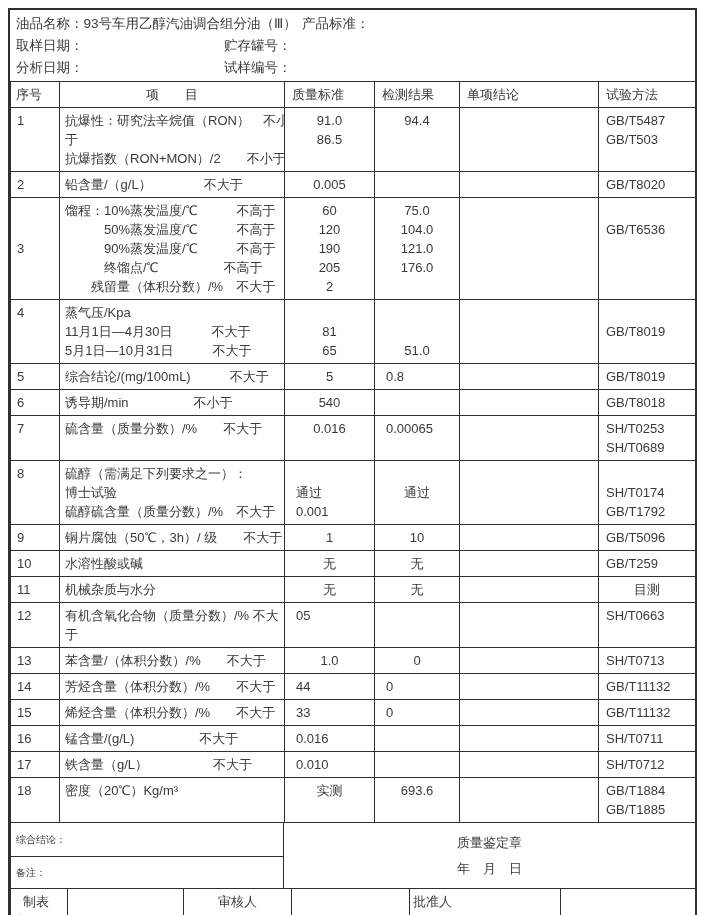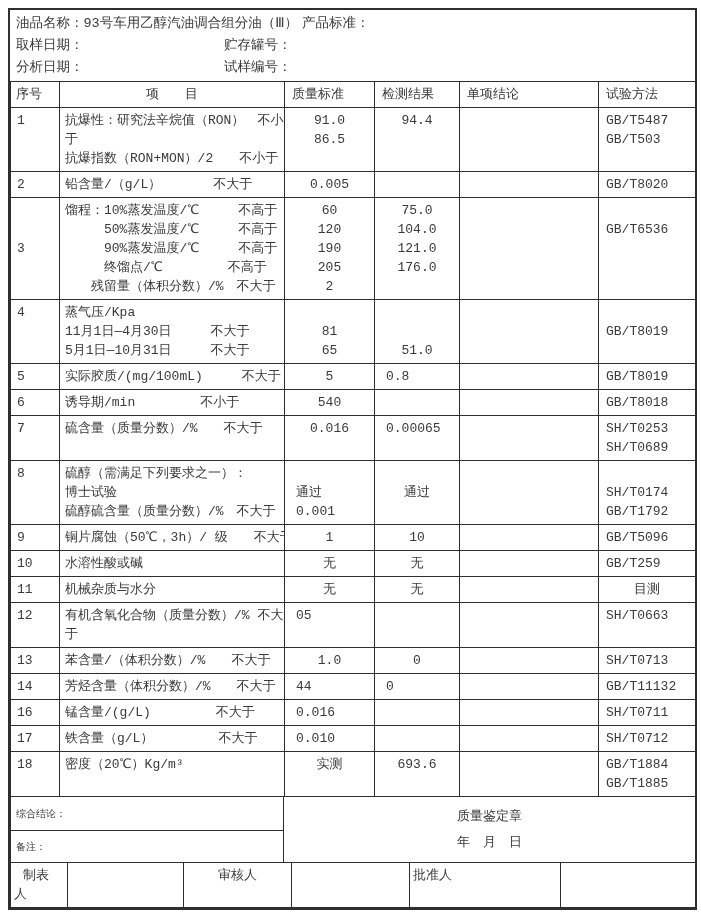--- a/index.html
+++ b/index.html
@@ -1,21 +1,21 @@
 <!DOCTYPE html>
 <html><head>
 <meta charset="utf-8">
 <style>
   * { margin:0; padding:0; box-sizing:border-box; }
   html,body { background:#ffffff; }
   .page {
     position:relative;
     width:701px; height:915px;
     background:#ffffff;
-    font-family:Liberation Mono, monospace;
+    font-family:Liberation Sans, sans-serif;
     color:#3a3a3a;
     overflow:hidden;
   }
   .sheet {
     position:absolute; left:8px; top:8px; width:689px;
     border:2px solid #2f2f2f;
     background:#fff;
   }
   
   .top-info { padding:3px 0 2px 0; }
@@ -221,21 +221,21 @@
               <div class="ln">&nbsp;</div>
               <div class="ln">GB/T8019</div>
               <div class="ln">&nbsp;</div>
             </td>
           </tr>
           <tr>
             <td class="c-no">
               <div class="ln">5</div>
             </td>
             <td class="c-item">
-              <div class="ln">实际胶质/(mg/100mL)　　　不大于</div>
+              <div class="ln">综合结论/(mg/100mL)　　　不大于</div>
             </td>
             <td class="pad al-c">
               <div class="ln">5</div>
             </td>
             <td class="pad al-l">
               <div class="ln">0.8</div>
             </td>
             <td class="pad">
               <div class="ln">&nbsp;</div>
             </td>
@@ -421,20 +421,40 @@
           </tr>
           <tr>
             <td class="c-no">
               <div class="ln">14</div>
             </td>
             <td class="c-item">
               <div class="ln">芳烃含量（体积分数）/%　　不大于</div>
             </td>
             <td class="pad al-l">
               <div class="ln">44</div>
+            </td>
+            <td class="pad al-l">
+              <div class="ln">0</div>
+            </td>
+            <td class="pad">
+              <div class="ln">&nbsp;</div>
+            </td>
+            <td class="c-met pad al-l">
+              <div class="ln">GB/T11132</div>
+            </td>
+          </tr>
+          <tr>
+            <td class="c-no">
+              <div class="ln">15</div>
+            </td>
+            <td class="c-item">
+              <div class="ln">烯烃含量（体积分数）/%　　不大于</div>
+            </td>
+            <td class="pad al-l">
+              <div class="ln">33</div>
             </td>
             <td class="pad al-l">
               <div class="ln">0</div>
             </td>
             <td class="pad">
               <div class="ln">&nbsp;</div>
             </td>
             <td class="c-met pad al-l">
               <div class="ln">GB/T11132</div>
             </td>

